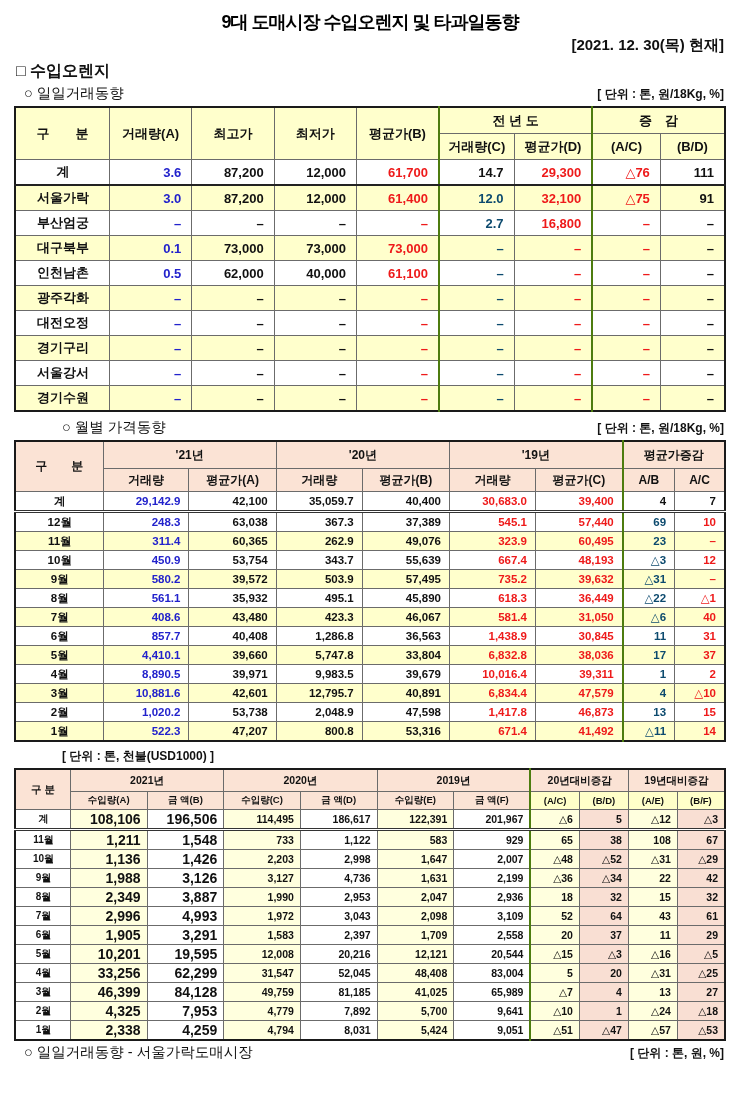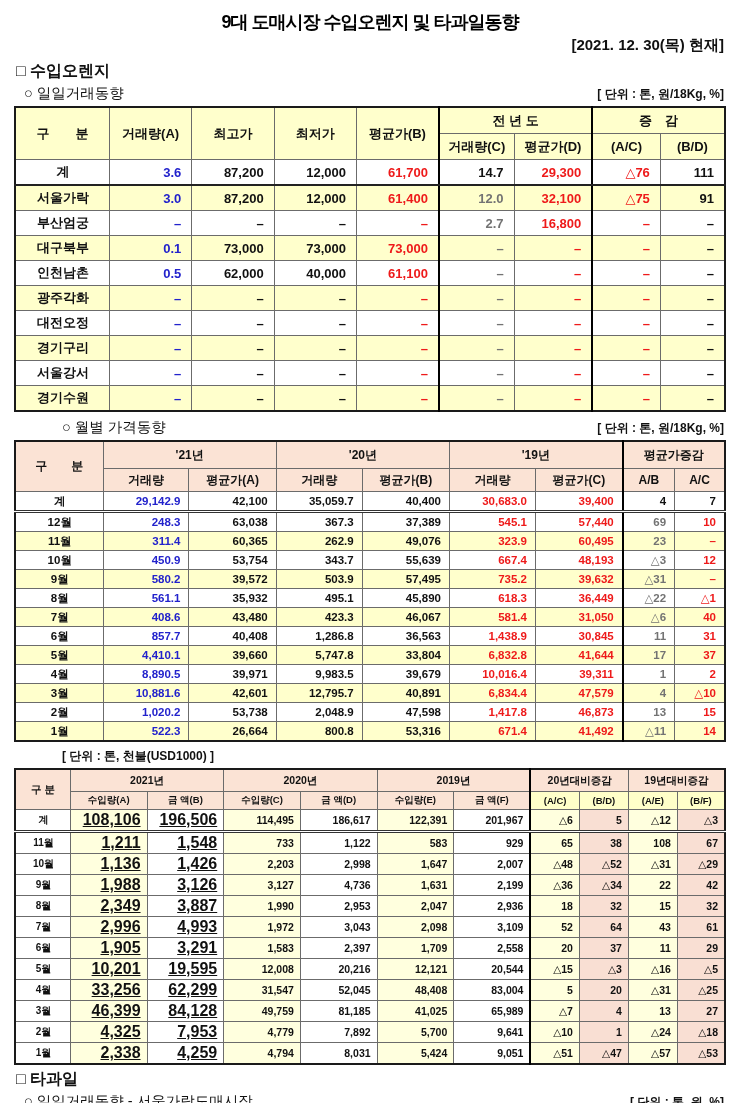--- a/index.html
+++ b/index.html
@@ -18,26 +18,26 @@
   .sub-row{display:flex;justify-content:space-between;align-items:flex-end;margin:2px 2px 3px 10px;}
   .sub-title{font-size:14.5px;font-weight:400;}
   .unit{font-size:12px;font-weight:700;}
   table{border-collapse:collapse;width:100%;table-layout:fixed;border:2px solid #1a1a1a;}
   th,td{border:1px solid #6b6b6b;overflow:hidden;white-space:nowrap;}
   thead th{font-weight:700;text-align:center;}
   td.lbl{text-align:center;font-weight:700;background:inherit;}
   td.num{text-align:right;font-weight:600;}
   tr.striped{background:#FFFFCC;}
   .c-blue{color:#2222CC;}
-  .c-cyan{color:#737373;}
+  .c-cyan{color:#0c4a6e;}
   .c-red{color:#EE1A1A;}
   .c-black{color:#111;}
   .bg-yellow{background:#FFFFDE;}
   .bg-pinkcell{background:#F9DFD3;}
-  .tl{border-left:2px solid #000000;}
+  .tl{border-left:2px solid #4d7c0f;}
   .ml{border-left:1px solid #333;}
   .dl{border-left:1px dotted #9a9a9a;}
   tr.row-total td{border-bottom:3px double #333;}
   
   .t1 thead th{font-size:13px;height:23px;background:#FFFFCC;}
   .t1 td{font-size:13px;height:22px;padding-right:10px;}
   .t1 td.lbl{padding-right:0;}
   .t1 tr.row-total td{border-bottom:2px solid #222;}
   
   .t2 thead th{font-size:12px;background:#FBE3D5;}
@@ -45,21 +45,21 @@
   .t2 thead tr:last-child th{height:20px;margin-top:28px;}
   .t2 td{font-size:11.5px;height:16px;padding-right:8px;}
   .t2 td.lbl{padding-right:0;}
   
   .t3 thead th{font-size:10.5px;background:#FBE3D5;}
   .t3 thead tr:first-child th{height:19px;}
   .t3 thead tr:last-child th{height:15px;font-size:9.5px;}
   .t3 thead th.bg-yellow{background:#FFFFC9;}
   .t3 td{font-size:10.5px;height:15px;padding-right:6px;}
   .t3 td.lbl{padding-right:0;font-size:10px;}
-  .t3 td.fw-b{font-weight:800;font-size:16px;text-decoration:underline;}
+  .t3 td.fw-b{font-weight:800;font-size:14px;}
   .note{font-size:13px;font-weight:700;color:#3366CC;margin:4px 0 2px 4px;}
   .mt6{margin-top:6px;margin-left:48px;}
 </style>
 </head>
 <body>
 
 <div class="page">
 
   <div class="title">9대 도매시장 수입오렌지 및 타과일동향</div>
   <div class="date-line">[2021. 12. 30(목) 현재]</div>
@@ -339,21 +339,21 @@
           <td class="num c-cyan tl">11</td>
           <td class="num c-red dl">31</td>
         </tr>
         <tr class="striped">
           <td class="lbl">5월</td>
           <td class="num c-blue">4,410.1</td>
           <td class="num c-black dl">39,660</td>
           <td class="num c-black">5,747.8</td>
           <td class="num c-black dl">33,804</td>
           <td class="num c-red">6,832.8</td>
-          <td class="num c-red dl">41,644</td>
+          <td class="num c-red dl">38,036</td>
           <td class="num c-cyan tl">17</td>
           <td class="num c-red dl">37</td>
         </tr>
         <tr>
           <td class="lbl">4월</td>
           <td class="num c-blue">8,890.5</td>
           <td class="num c-black dl">39,971</td>
           <td class="num c-black">9,983.5</td>
           <td class="num c-black dl">39,679</td>
           <td class="num c-red">10,016.4</td>
@@ -379,21 +379,21 @@
           <td class="num c-black">2,048.9</td>
           <td class="num c-black dl">47,598</td>
           <td class="num c-red">1,417.8</td>
           <td class="num c-red dl">46,873</td>
           <td class="num c-cyan tl">13</td>
           <td class="num c-red dl">15</td>
         </tr>
         <tr class="striped">
           <td class="lbl">1월</td>
           <td class="num c-blue">522.3</td>
-          <td class="num c-black dl">26,664</td>
+          <td class="num c-black dl">47,207</td>
           <td class="num c-black">800.8</td>
           <td class="num c-black dl">53,316</td>
           <td class="num c-red">671.4</td>
           <td class="num c-red dl">41,492</td>
           <td class="num c-cyan tl">△11</td>
           <td class="num c-red dl">14</td>
         </tr>
       </tbody>
   </table>
 
@@ -591,20 +591,19 @@
           <td class="num c-black">9,051</td>
           <td class="num c-black tl bg-yellow">△51</td>
           <td class="num c-black bg-pinkcell">△47</td>
           <td class="num c-black ml bg-yellow">△57</td>
           <td class="num c-black bg-pinkcell">△53</td>
         </tr>
       </tbody>
   </table>
 
 
-  <div class="sec-title">□ 타과일</div>
 
   <div class="sub-row">
     <span class="sub-title">○ 일일거래동향 - 서울가락도매시장</span>
     <span class="unit">[ 단위 : 톤, 원, %]</span>
   </div>
 
 </div>
 
 </body></html>

